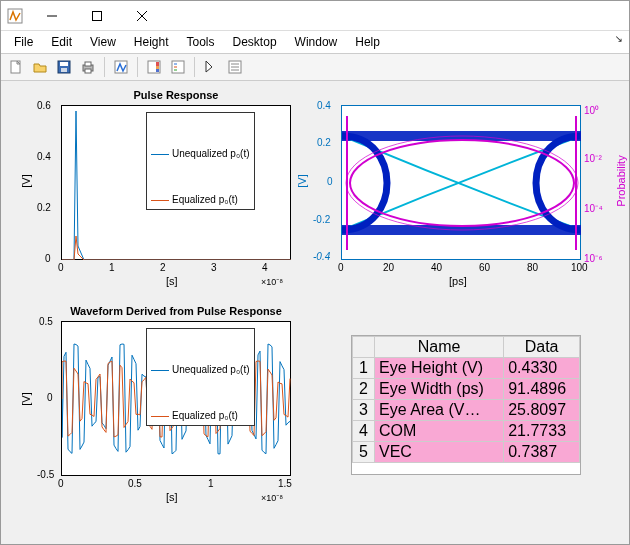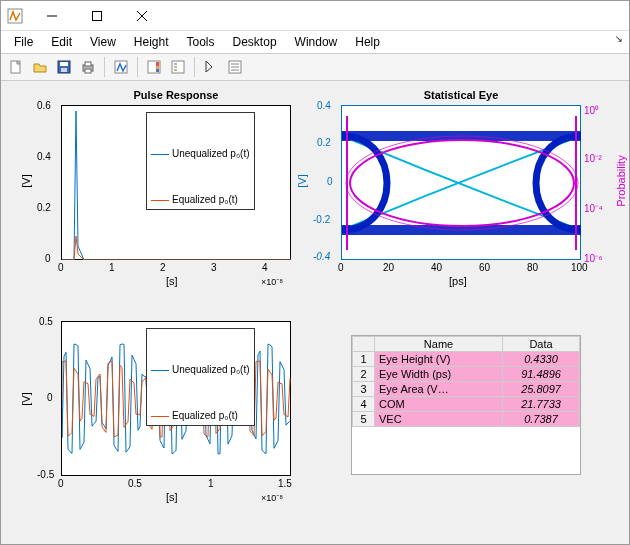--- a/index.html
+++ b/index.html
@@ -114,39 +114,39 @@
   .tick { position: absolute; font-size: 10px; color:#000; }
   .exp { position: absolute; font-size: 9px; }
   
   .data-table-wrap {
     position: absolute;
     background: #fff;
     border: 1px solid #aaa;
   }
   table.data-table {
     border-collapse: collapse;
-    font-size: 11px;
+    font-size: 16px;
     width: 100%;
   }
   table.data-table th, table.data-table td {
     border: 1px solid #ccc;
     padding: 1px 4px;
     background: #f9a8d4;
   }
   table.data-table thead th {
     background: #f0f0f0;
     font-weight: normal;
     text-align: center;
   }
   table.data-table td.rowhdr {
     background: #f0f0f0;
     text-align: center;
     width: 22px;
   }
-  table.data-table td.num { text-align: center; font-style: italic; }
+  table.data-table td.num { text-align: left; }
 </style>
 </head>
 <body>
 
 <div class="titlebar">
   <span class="icon">
     <svg width="16" height="16">
         <rect x="1" y="1" width="14" height="14" fill="#fff" stroke="#888"></rect>
         <path d="M3 12 L6 4 L9 12 L13 5" stroke="#d97400" fill="none" stroke-width="1.5"></path>
       </svg>
@@ -275,21 +275,20 @@
 
   <div class="tick" style="top:179px; left:57px;">0</div>
   <div class="tick" style="top:179px; left:108px;">1</div>
   <div class="tick" style="top:179px; left:159px;">2</div>
   <div class="tick" style="top:179px; left:210px;">3</div>
   <div class="tick" style="top:179px; left:261px;">4</div>
   <div class="exp" style="top:192px; left:260px;">×10⁻⁸</div>
   <div class="axis-label ylabel" style="left:18px; top:92px;">[V]</div>
   <div class="axis-label" style="left:165px; top:192px;">[s]</div>
 
-  <div class="axes-title" style="left:340px; top:6px; width:240px;">Statistical Eye</div>
   <div class="axes" style="left:340px; top:22px; width:240px; height:155px; border-color:#0072bd;">
     <svg width="239" height="154" style="position:absolute;left:0;top:0">
 
       <line x1="0" y1="30" x2="239" y2="30" stroke="#0020c0" stroke-width="10" opacity="0.9"></line>
       <line x1="0" y1="124" x2="239" y2="124" stroke="#0020c0" stroke-width="10" opacity="0.9"></line>
 
       <path d="M0 30 Q120 80 239 124" stroke="#00b4d8" stroke-width="2" fill="none"></path>
       <path d="M0 124 Q120 74 239 30" stroke="#00b4d8" stroke-width="2" fill="none"></path>
       <path d="M0 30 C60 30 60 124 0 124" stroke="#0020c0" stroke-width="7" fill="none"></path>
       <path d="M239 30 C179 30 179 124 239 124" stroke="#0020c0" stroke-width="7" fill="none"></path>
@@ -315,20 +314,21 @@
   <div class="tick" style="top:179px; left:337px;">0</div>
   <div class="tick" style="top:179px; left:382px;">20</div>
   <div class="tick" style="top:179px; left:430px;">40</div>
   <div class="tick" style="top:179px; left:478px;">60</div>
   <div class="tick" style="top:179px; left:526px;">80</div>
   <div class="tick" style="top:179px; left:570px;">100</div>
   <div class="axis-label ylabel" style="left:294px; top:92px; color:#0072bd;">[V]</div>
   <div class="axis-label ylabel" style="left:590px; top:92px; color:#d000d0; width:60px;">Probability</div>
   <div class="axis-label" style="left:448px; top:192px;">[ps]</div>
 
+  <div class="axes-title" style="left:36px; top:222px; width:278px;">Waveform Derived from Pulse Response</div>
   <div class="axes" style="left:60px; top:238px; width:230px; height:155px;">
     <svg width="229" height="154" style="position:absolute;left:0;top:0">
 
       <g stroke="#0072bd" stroke-width="1" fill="none">
         <path id="wave1" d="M0 77 L0 115.5 L2 34.3 L4 30.3 L6 127.1 L8 129.7 L10 131.4 L12 22.0 L14 22.5 L16 24.1 L18 127.4 L20 124.0 L22 120.1 L24 38.1 L26 42.4 L28 46.4 L30 104.2 L32 101.5 L34 99.7 L36 55.0 L38 54.6 L40 100.9 L42 103.4 L44 106.7 L46 43.4 L48 39.2 L50 35.0 L52 123.1 L54 126.6 L56 129.4 L58 22.8 L60 22.0 L62 22.3 L64 130.2 L66 127.8 L68 124.6 L70 33.2 L72 37.4 L74 41.7 L76 108.2 L78 104.7 L80 52.2 L82 54.1 L84 55.0 L86 99.3 L88 100.6 L90 102.9 L92 47.9 L94 44.1 L96 39.9 L98 118.4 L100 122.4 L102 126.0 L104 25.0 L106 23.0 L108 22.1 L110 131.8 L112 130.5 L114 128.3 L116 28.8 L118 32.6 L120 117.3 L122 113.0 L124 108.9 L126 48.8 L128 51.7 L130 53.8 L132 99.1 L134 99.2 L136 100.3 L138 51.5 L140 48.5 L142 44.8 L144 113.4 L146 117.6 L148 121.8 L150 28.5 L152 25.5 L154 23.3 L156 131.8 L158 131.9 L160 23.2 L162 25.3 L164 28.2 L166 122.1 L168 118.0 L170 113.7 L172 44.4 L174 48.2 L176 51.3 L178 100.4 L180 99.2 L182 99.1 L184 54.0 L186 51.9 L188 49.0 L190 108.6 L192 112.7 L194 116.9 L196 32.9 L198 29.1 L200 128.1 L202 130.4 L204 131.7 L206 22.0 L208 22.9 L210 24.8 L212 126.3 L214 122.7 L216 118.7 L218 39.6 L220 43.8 L222 47.6 L224 103.2 L226 100.8 L228 99.3"></path>
       </g>
       <g stroke="#d95319" stroke-width="1" fill="none">
         <path id="wave2" d="M0 77 L0 39.8 L2 39.1 L4 39.1 L6 114.1 L8 112.5 L10 110.4 L12 46.2 L14 49.0 L16 52.0 L18 99.2 L20 96.6 L22 59.5 L24 60.9 L26 61.7 L28 92.3 L30 93.0 L32 94.5 L34 57.4 L36 54.9 L38 52.0 L40 104.9 L42 107.8 L44 110.4 L46 41.5 L48 40.0 L50 39.1 L52 114.9 L54 114.2 L56 112.8 L58 43.2 L60 45.7 L62 105.5 L64 102.5 L66 99.6 L68 57.0 L70 59.2 L72 60.7 L74 92.4 L76 92.2 L78 92.9 L80 59.8 L82 57.8 L84 55.3 L86 101.5 L88 104.4 L90 107.3 L92 44.0 L94 41.8 L96 40.2 L98 114.8 L100 115.0 L102 39.6 L104 40.9 L106 42.8 L108 108.7 L110 106.0 L112 103.0 L114 53.9 L116 56.6 L118 58.8 L120 93.5 L122 92.5 L124 92.2 L126 61.3 L128 60.1 L130 58.2 L132 98.2 L134 101.0 L136 50.1 L138 47.1 L140 44.4 L142 111.9 L144 113.6 L146 114.7 L148 39.0 L150 39.4 L152 40.6 L154 111.5 L156 109.2 L158 106.4 L160 50.5 L162 53.4 L164 56.2 L166 95.5 L168 93.7 L170 92.6 L172 61.8 L174 61.4 L176 93.7 L178 95.5 L180 97.8 L182 53.5 L184 50.5 L186 47.6 L188 109.1 L190 111.5 L192 113.4 L194 39.5 L196 39.0 L198 39.3 L200 113.6 L202 111.9 L204 109.6 L206 47.1 L208 50.0 L210 53.0 L212 98.3 L214 95.9 L216 60.0 L218 61.3 L220 61.8 L222 92.5 L224 93.5 L226 95.1 L228 56.6"></path>
       </g>
     </svg>

